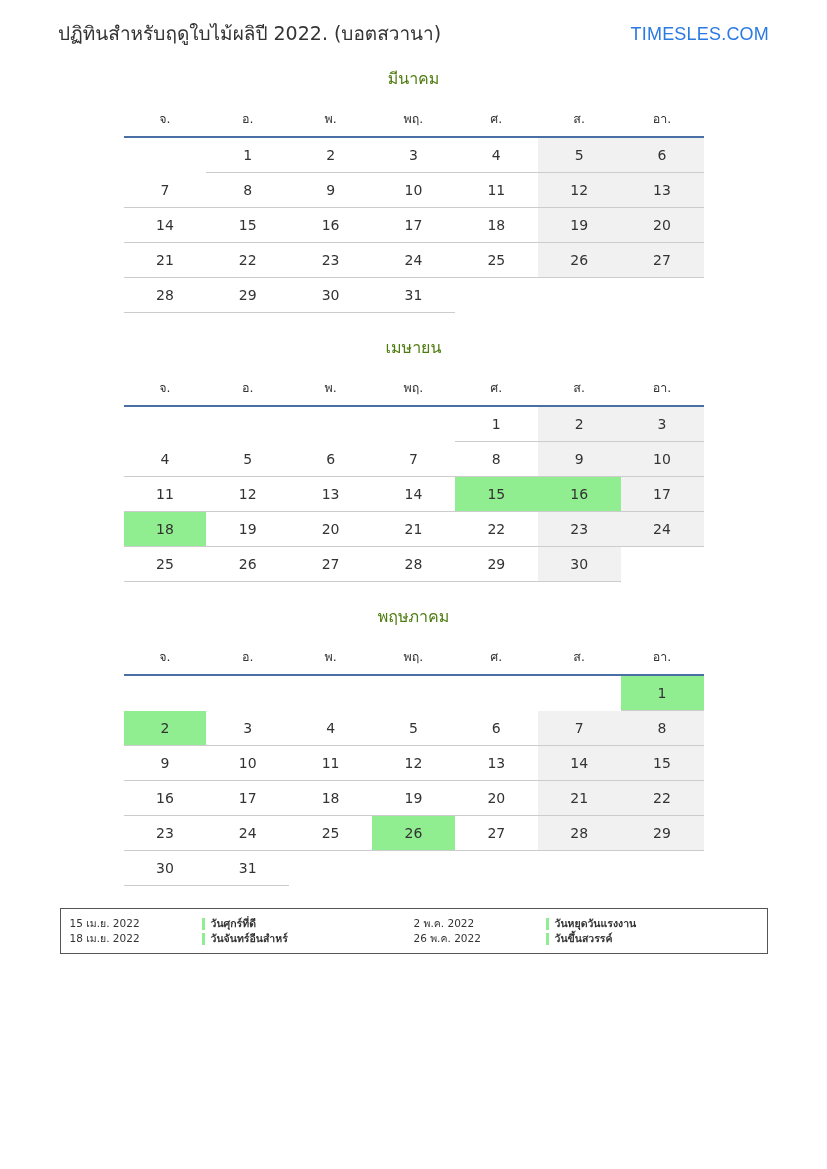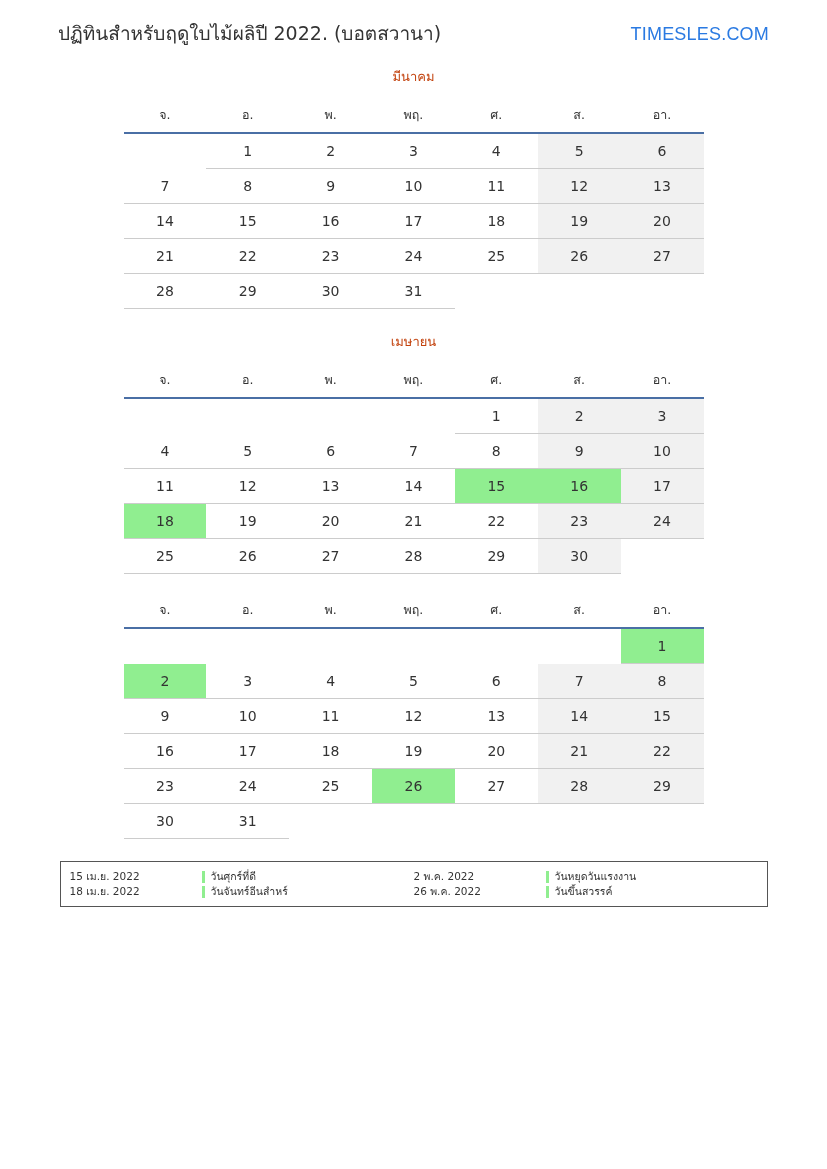--- a/index.html
+++ b/index.html
@@ -41,22 +41,22 @@
     color: #2a7ae2;
     letter-spacing: 0.2px;
     font-family: "Liberation Sans", sans-serif;
   }
   
   .month-block {
     margin-bottom: 22px;
   }
   .month-title {
     text-align: center;
-    color: #c2410c;
-    font-size: 13px;
+    color: #4d7c0f;
+    font-size: 16px;
     margin: 4px 0 14px 0;
   }
   table.cal {
     border-collapse: collapse;
     width: 580px;
     margin: 0 auto;
     table-layout: fixed;
   }
   table.cal th {
     font-size: 12.5px;
@@ -114,20 +114,21 @@
   .legend-swatch {
     width: 3px;
     height: 12px;
     background: #90ee90;
     flex: none;
     margin-right: 6px;
   }
   .legend-name {
     flex: 1;
     white-space: nowrap;
+    font-weight: bold;
   }
 </style>
 </head>
 <body>
 
 <div class="page">
 
   <div class="header">
     <div class="doc-title">ปฏิทินสำหรับฤดูใบไม้ผลิปี 2022. (บอตสวานา)</div>
     <div class="brand">TIMESLES.COM</div>
@@ -254,20 +255,21 @@
               <td class="">27</td>
               <td class="">28</td>
               <td class="">29</td>
               <td class="weekend">30</td>
               <td class="empty"></td>
             </tr>
           </tbody>
         </table>
       </div>
       <div class="month-block">
+        <div class="month-title">พฤษภาคม</div>
         <table class="cal">
           <thead>
             <tr>
               <th>จ.</th>
               <th>อ.</th>
               <th>พ.</th>
               <th>พฤ.</th>
               <th>ศ.</th>
               <th>ส.</th>
               <th>อา.</th>

